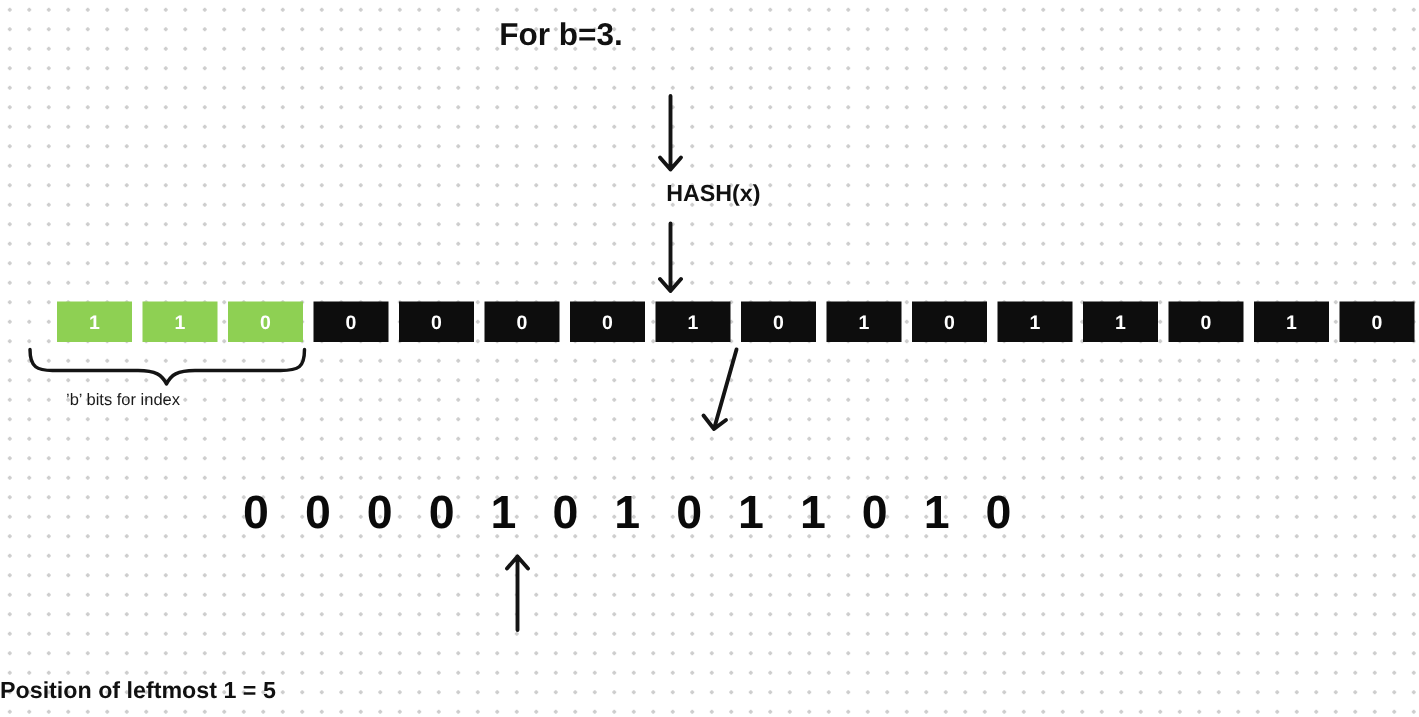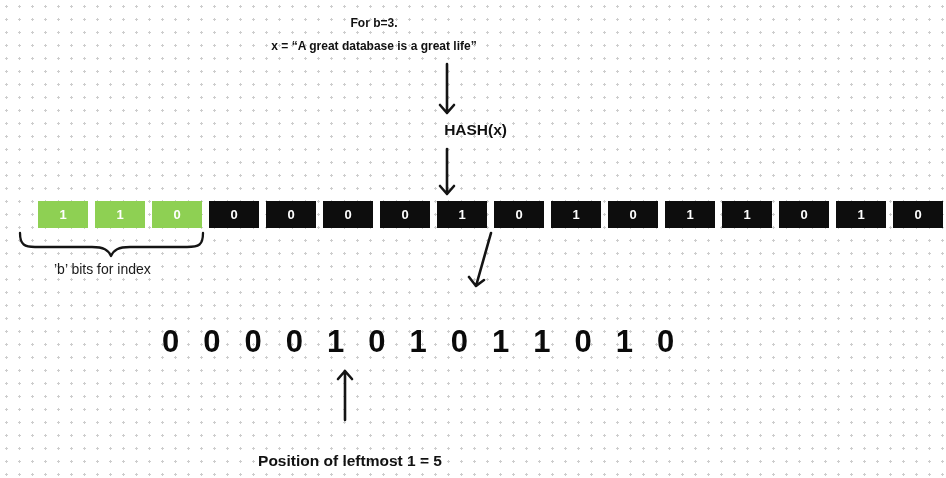--- a/index.html
+++ b/index.html
@@ -12,21 +12,21 @@
     background-size: 13px 13px;
     font-family: "Liberation Sans", sans-serif;
     color: #111;
   }
   .abs { position: absolute; }
 
   .title {
     top: 12px; left: 0; width: 748px;
     text-align: center;
     font-weight: 700;
-    font-size: 12px;
+    font-size: 21px;
     line-height: 23px;
     color: #111;
   }
 
   .hash-label {
     top: 121px; left: 387px; width: 120px;
     text-align: right;
     font-weight: 700;
     font-size: 15.5px;
   }
@@ -39,56 +39,55 @@
   .bit-cell {
     width: 50px; height: 27px;
     display: flex; align-items: center; justify-content: center;
     font-size: 13px; font-weight: 700;
     color: #ffffff;
     background: var(--black-fill, #0d0d0d);
   }
   .bit-cell.green { background: var(--green-fill, #8ed053); }
 
   .brace-label {
-    top: 261px; left: 54px;
-    font-size: 14px;
+    top: 261px; left: 44px;
+    font-size: 11px;
     font-weight: 400;
     color: #1a1a1a;
   }
 
   .big-bits {
     top: 324px; left: 162px;
     display: flex;
     gap: 24px;
     font-size: 31px;
     font-weight: 700;
     color: #0a0a0a;
   }
 
   .bottom-label {
     top: 452px; left: 0; width: 700px;
-    text-align: center;
+    text-align: left;
     font-weight: 700;
     font-size: 15.5px;
   }
 
   svg .stroke {
     stroke: #141414;
     stroke-width: 2.6;
     fill: none;
     stroke-linecap: round;
     stroke-linejoin: round;
   }
 </style>
 </head>
 <body>
 
 <div class="abs title">
   <div>For b=3.</div>
-  <div>x = “A great database is a great life”</div>
 </div>
 
 <svg class="abs" style="left:437px; top:62px;" width="20" height="56">
   <path class="stroke" d="M10,2 L10,51 M3,43 L10,51 L17,43"></path>
 </svg>
 
 <div class="abs hash-label">HASH(x)</div>
 
 <svg class="abs" style="left:437px; top:147px;" width="20" height="52">
   <path class="stroke" d="M10,2 L10,47 M3,39 L10,47 L17,39"></path>

